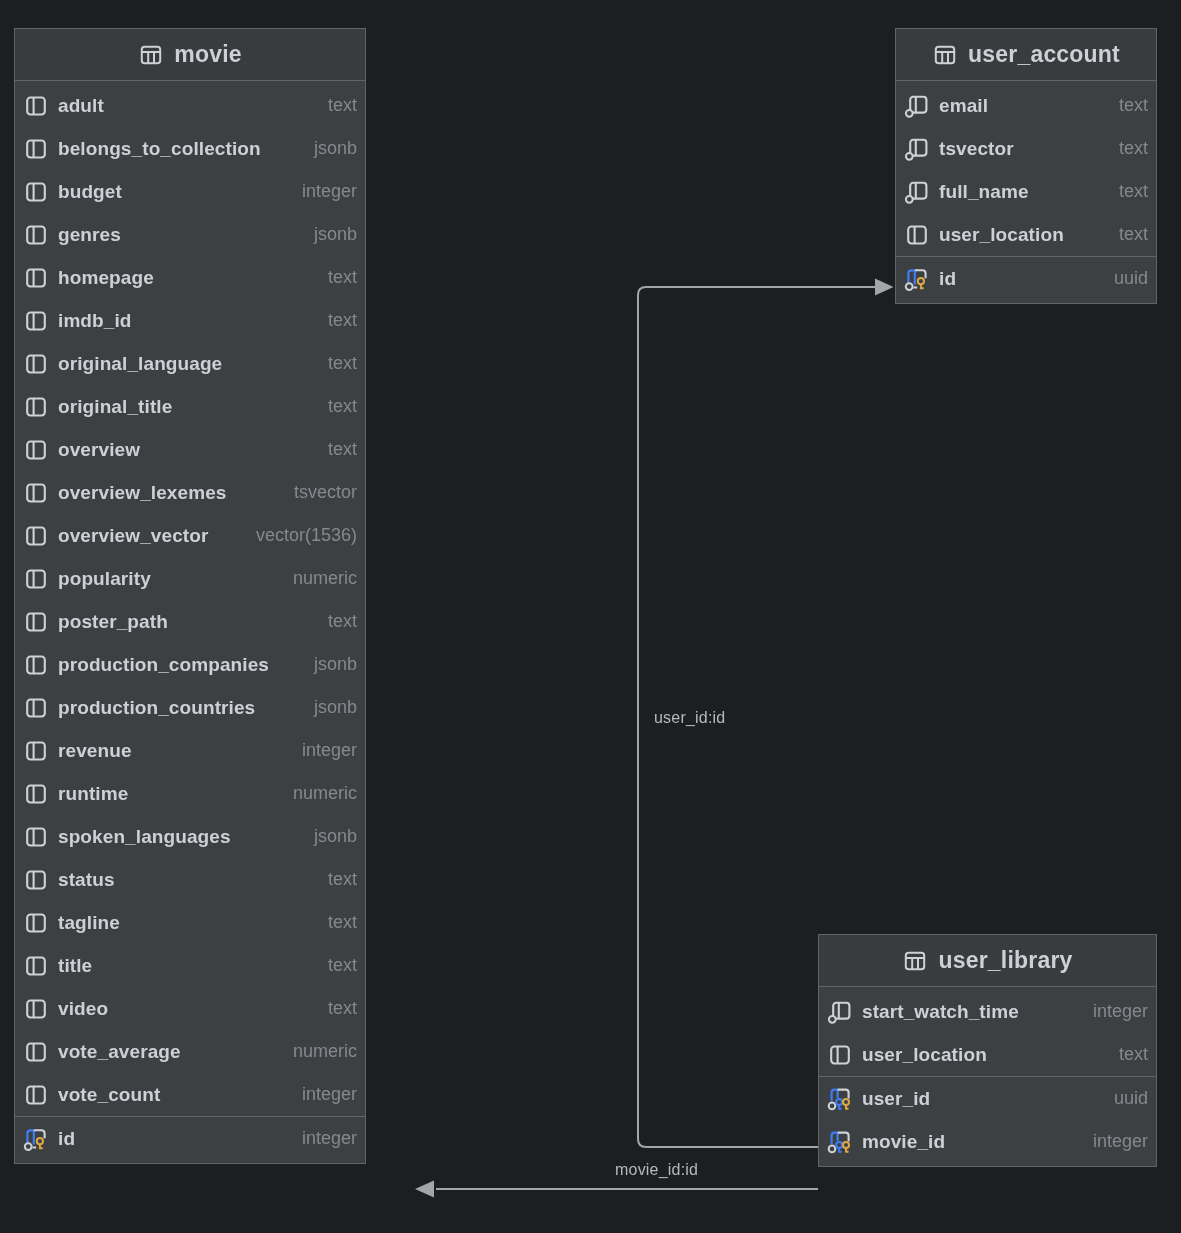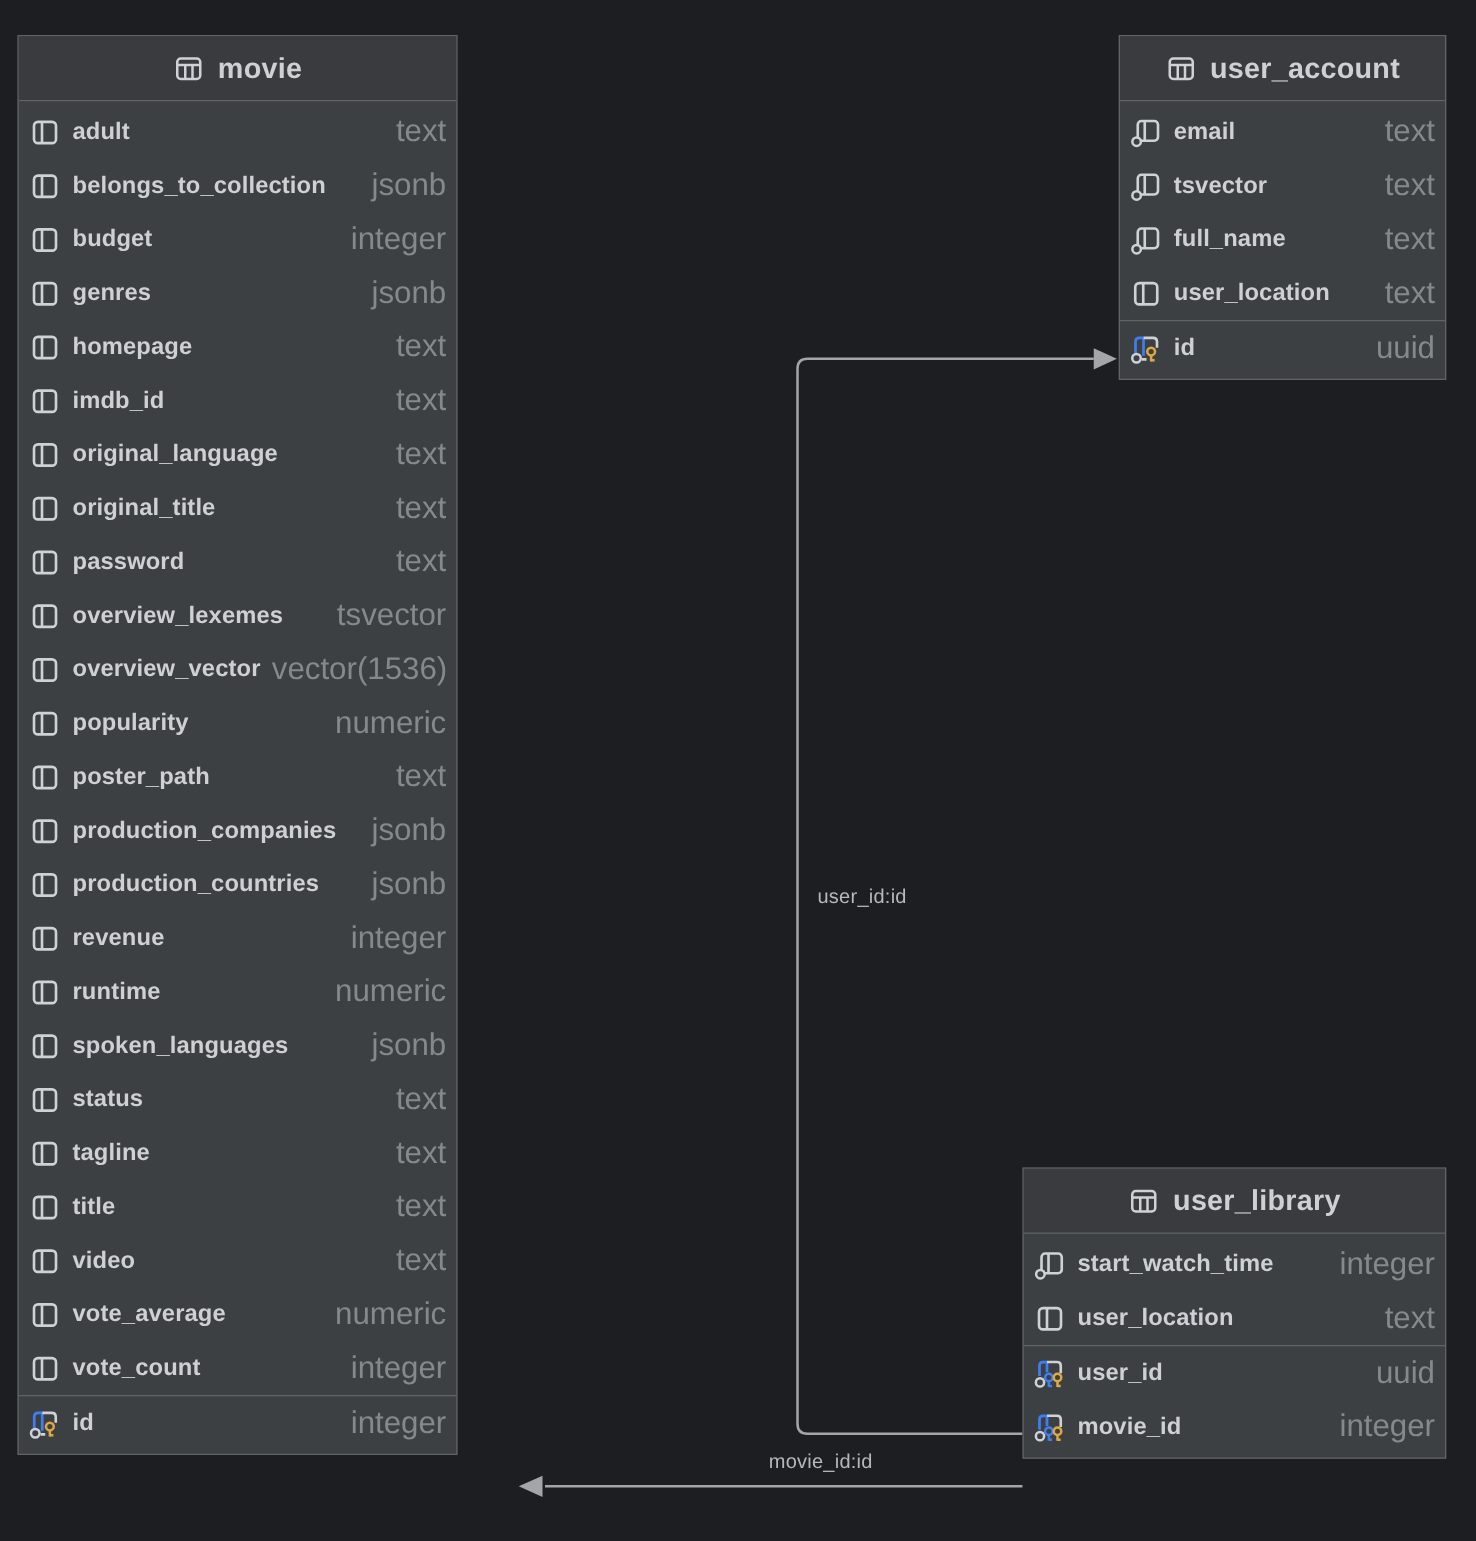--- a/index.html
+++ b/index.html
@@ -56,21 +56,21 @@
   .col-name {
     color: #ced0d6;
     font-size: 19px;
     font-weight: 700;
     white-space: nowrap;
     letter-spacing: 0.1px;
   }
   .col-type {
     margin-left: auto;
     color: #85888d;
-    font-size: 25px;
+    font-size: 18px;
     font-weight: 400;
     white-space: nowrap;
   }
   #table-movie        { left: 14px;  top: 28px;  width: 352px; }
   #table-user-account { left: 895px; top: 28px;  width: 262px; }
   #table-user-library { left: 818px; top: 934px; width: 339px; }
   #label-user-id  { left: 654px; top: 709px; text-align: right; }
   #label-movie-id { left: 567px; top: 1161px; margin-left: 48px; }
 </style>
 </head>
@@ -185,21 +185,21 @@
           <span class="col-name">original_title</span>
           <span class="col-type">text</span>
         </div>
         <div class="row">
           <span class="icon">
             <svg viewBox="0 0 26 26">
     <rect x="4.2" y="4.5" width="17.6" height="17" rx="3.2" fill="none" stroke="#ced2d6" stroke-width="2.1"></rect>
     <line x1="10.6" y1="4.5" x2="10.6" y2="21.5" stroke="#ced2d6" stroke-width="2.1"></line>
   </svg>
           </span>
-          <span class="col-name">password</span>
+          <span class="col-name">overview</span>
           <span class="col-type">text</span>
         </div>
         <div class="row">
           <span class="icon">
             <svg viewBox="0 0 26 26">
     <rect x="4.2" y="4.5" width="17.6" height="17" rx="3.2" fill="none" stroke="#ced2d6" stroke-width="2.1"></rect>
     <line x1="10.6" y1="4.5" x2="10.6" y2="21.5" stroke="#ced2d6" stroke-width="2.1"></line>
   </svg>
           </span>
           <span class="col-name">overview_lexemes</span>

